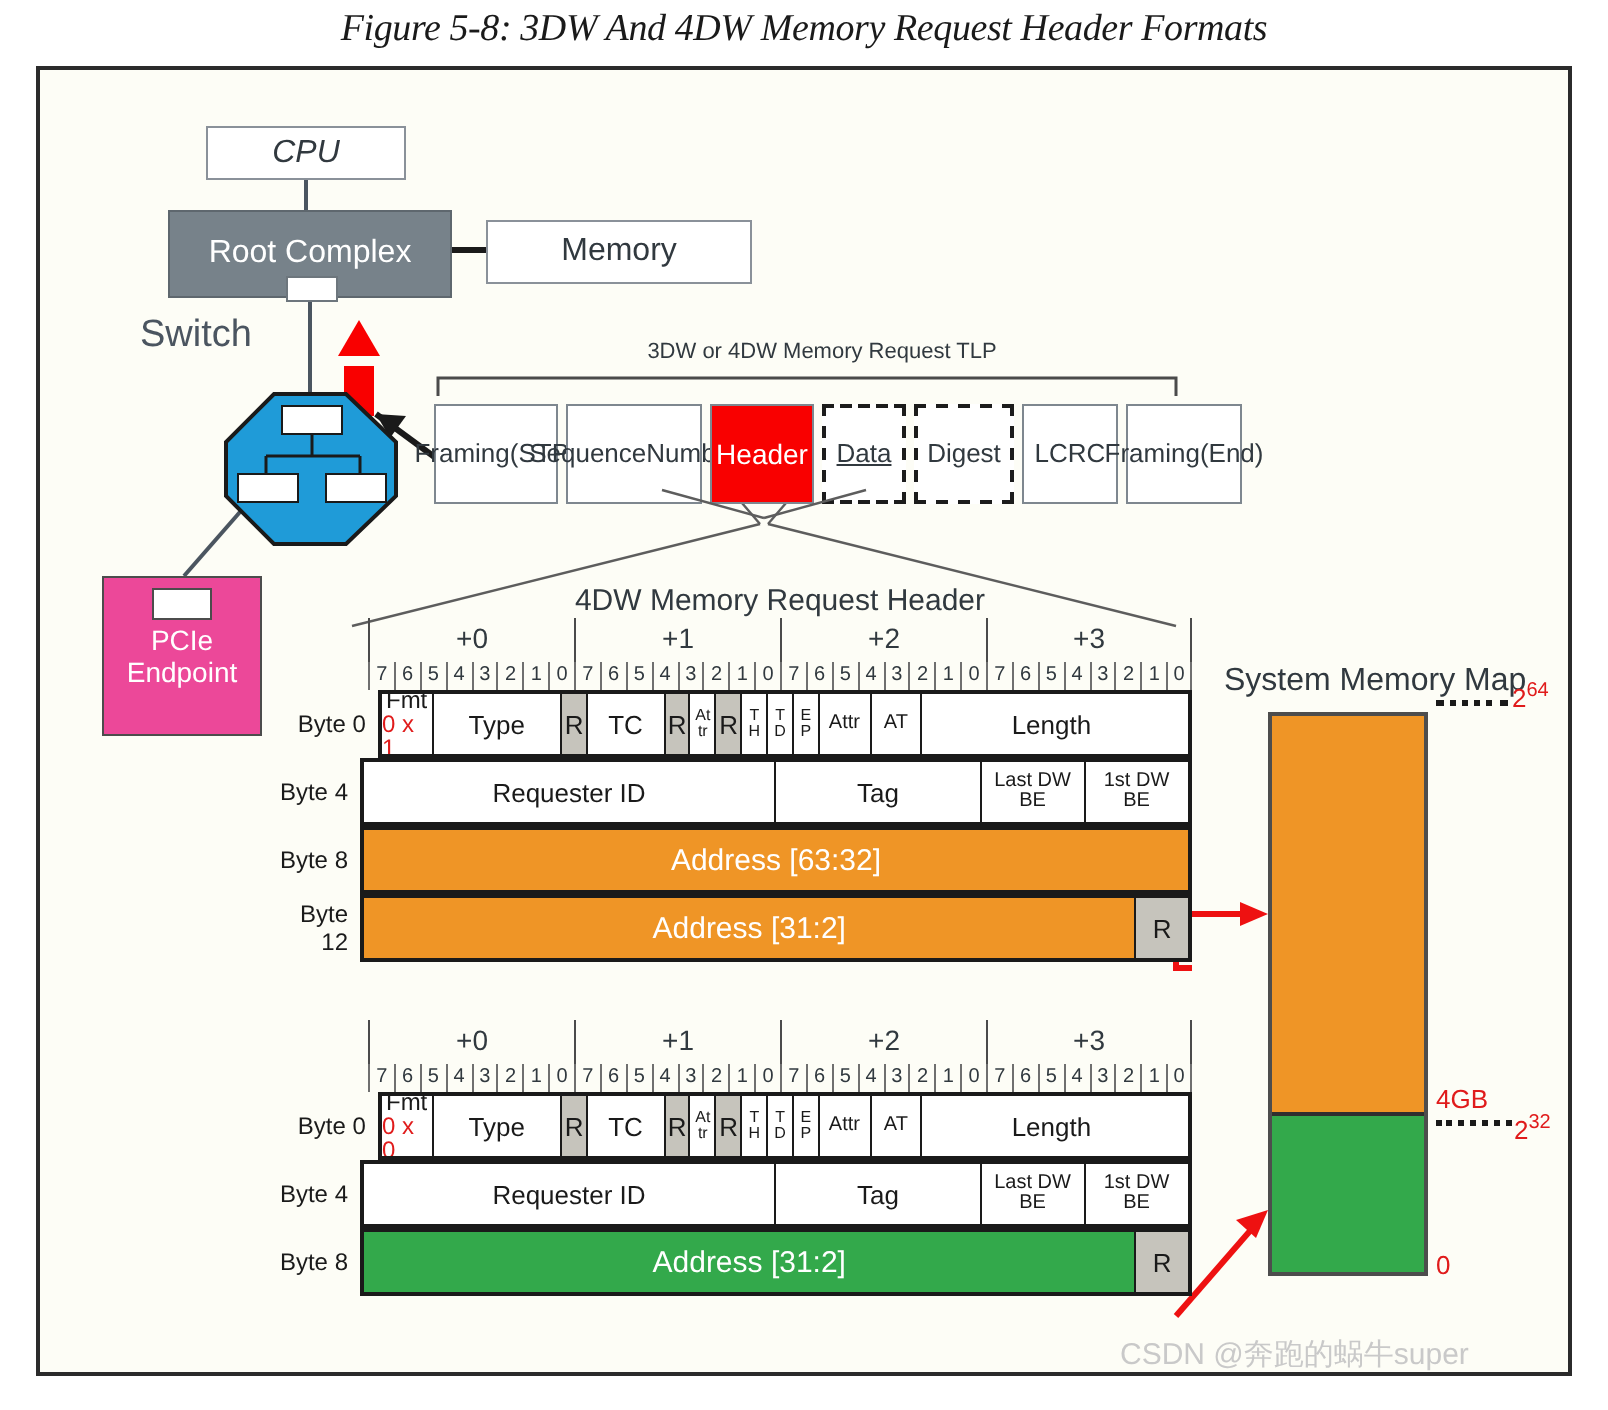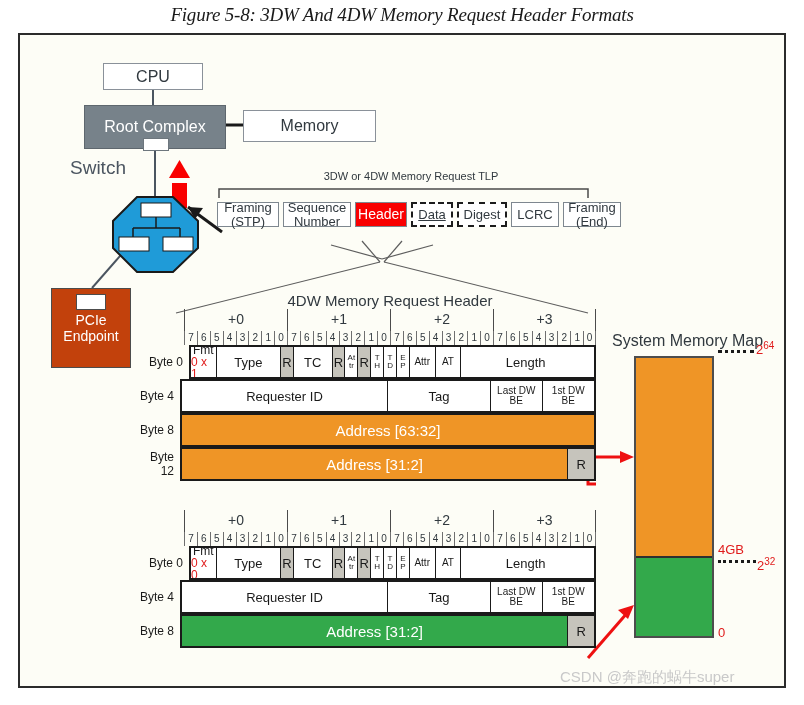--- a/index.html
+++ b/index.html
@@ -42,21 +42,21 @@
     background: #fdfdf6;
     box-sizing: border-box;
   }
   .abs { position: absolute; }
 
   
   .box-cpu {
     left: 103px; top: 63px; width: 98px; height: 25px;
     border: 1px solid #8a9199; background: #ffffff;
     display: flex; align-items: center; justify-content: center;
-    font-size: 16px; color: #31393f;
+    font-size: 16px; color: #31393f; font-style: italic;
   }
   .box-rc {
     left: 84px; top: 105px; width: 140px; height: 42px;
     border: 1px solid #5e676e; background: #77828a;
     display: flex; align-items: center; justify-content: center;
     font-size: 16px; color: #ffffff;
   }
   .rc-port {
     left: 143px; top: 138px; width: 24px; height: 11px;
     background: #ffffff; border: 1px solid #6d767d;
@@ -65,42 +65,42 @@
     left: 243px; top: 110px; width: 131px; height: 30px;
     border: 1px solid #8a9199; background: #ffffff;
     display: flex; align-items: center; justify-content: center;
     font-size: 16px; color: #31393f;
   }
   .lbl-switch {
     left: 70px; top: 157px; font-size: 19px; color: #4b5560;
   }
   .box-ep {
     left: 51px; top: 288px; width: 78px; height: 78px;
-    border: 1px solid #4c4c4c; background: #c2410c;
+    border: 1px solid #4c4c4c; background: #ec4899;
     display: flex; flex-direction: column; align-items: center;
     justify-content: center; font-size: 14px; color: #ffffff;
     line-height: 1.15;
   }
   .ep-port {
     left: 76px; top: 294px; width: 28px; height: 14px;
     background: #ffffff; border: 1px solid #4c4c4c;
   }
 
   
   .tlp-title {
     left: 233px; top: 170px; width: 356px; text-align: center;
     font-size: 11px; color: #31393f;
   }
   .tlp-row { left: 217px; top: 202px; display: flex; gap: 4px; align-items: stretch; }
   .tlp-cell {
     border: 1px solid #7e878f; background: #ffffff;
-    display: flex; flex-direction: column; align-items: center;
+    display: flex; flex-direction: row; align-items: center;
     justify-content: center; font-size: 13px; color: #31393f;
     line-height: 1.05; box-sizing: border-box; padding: 0 3px;
-    height: 25px;
+    height: 50px;
   }
   .tlp-cell.dashed { border: 2px dashed #1c1c1c; }
   .tlp-cell.hdr { background: #f90000; color: #ffffff; border-color: #7e878f; font-size: 14px; }
 
   
   .hdr-title { font-size: 15px; color: #31393f; text-align: center; }
   .dw-label-row { display: flex; }
   .dw-label {
     font-size: 14px; color: #31393f; text-align: center;
     border-left: 1px solid #4b4b4b; box-sizing: border-box; height: 22px;

